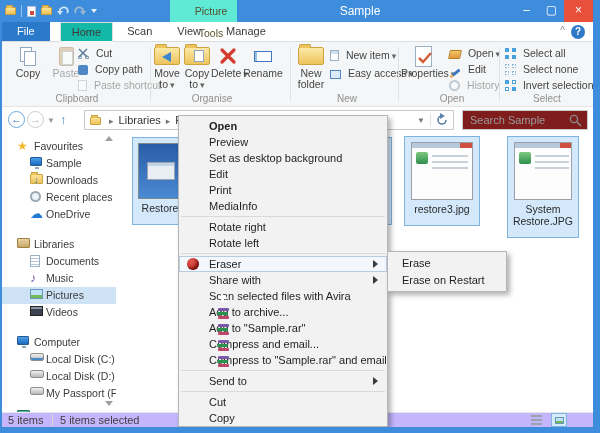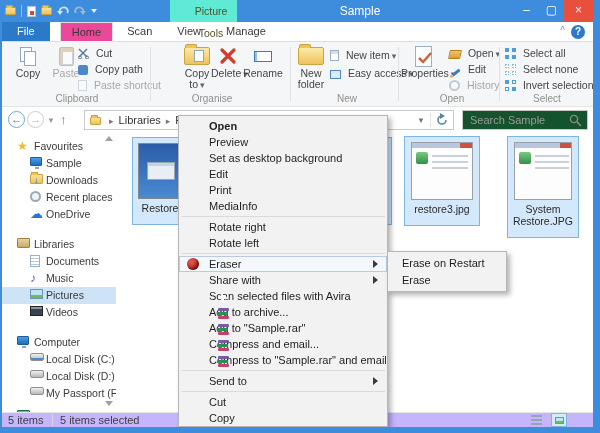--- a/index.html
+++ b/index.html
@@ -27,21 +27,21 @@
             text-align:center; line-height:22px; font-size:10.5px; z-index:22;padding-left:15px; }
   .win-title { position:absolute; left:280px; width:160px; top:0; text-align:center; line-height:22px; color:#fff; font-size:12px; }
   .win-btn { position:absolute; top:0; width:25px; height:22px; color:#fff; text-align:center; line-height:20px; font-size:12px; z-index:23; }
   .btn-min { left:514px; } .btn-max { left:539px; }
   .btn-close { left:564px; width:29px; background:#e8503c; }
 
   
   .tabrow { position:absolute; left:2px; top:22px; right:7px; height:20px; background:#fff; border-bottom:1px solid #dcdddf; z-index:5; }
   .tab { display:inline-block; padding:0 11px; line-height:19px; color:#3a3a3a; vertical-align:top; }
   .tab-file { background:#2b79c9; color:#fff; padding:0 15px; margin-right:7px; }
-  .tab-selected { background:#ec4899; border:1px solid #dcdddf; border-bottom:1px solid #f5f6f7; margin-bottom:-1px; line-height:18px; }
+  .tab-selected { background:#14b8a6; border:1px solid #dcdddf; border-bottom:1px solid #f5f6f7; margin-bottom:-1px; line-height:18px; }
   .ribbon-caret { position:absolute; right:28px; top:3px; color:#8a8a8a; font-size:10px; }
   .help-btn { position:absolute; right:8px; top:3px; width:14px; height:14px; border-radius:50%; background:#2e7ac8; color:#fff; text-align:center; line-height:14px; font-size:10px; font-weight:bold; }
 
   
   .ribbon { position:absolute; left:2px; top:42px; right:7px; height:65px; background:#f5f6f7; border-bottom:1px solid #e3e4e6; z-index:4; }
   .glabel { position:absolute; bottom:2px; text-align:center; color:#8f8f8f; font-size:10px; }
   .gsep { position:absolute; top:5px; bottom:5px; width:1px; background:#e0e1e3; }
   .bb { position:absolute; top:2px; width:40px; text-align:center; color:#454545; }
   .bb .bicon { height:24px; display:flex; align-items:center; justify-content:center; }
   .bb .blabel { font-size:10.5px; line-height:11px; }
@@ -80,21 +80,21 @@
   .nav-back { left:6px; border:1px solid #6aa7dd; color:#2f7ac6; }
   .nav-fwd { left:25px; border:1px solid #cccccc; color:#b5b5b5; }
   .nav-dd { position:absolute; left:45px; top:9px; color:#9a9a9a; font-size:8px; }
   .nav-up { position:absolute; left:58px; top:5px; color:#4a82bd; font-size:13px; }
   .crumbbox { position:absolute; left:82px; top:3px; width:370px; height:20px; border:1px solid #cacaca; background:#fff; }
   .crumb-inner { position:absolute; left:5px; top:0; line-height:18px; color:#333; white-space:nowrap; }
   .crumb-sep { color:#777; font-size:9px; padding:0 5px; }
   .crumb-dd { position:absolute; right:28px; top:5px; color:#777; font-size:8px; }
   .crumb-refresh { position:absolute; right:4px; top:2px; }
   .crumb-div { position:absolute; right:22px; top:2px; bottom:2px; width:1px; background:#e2e2e2; }
-  .searchbox { position:absolute; left:460px; top:3px; width:126px; height:20px; border:1px solid #cacaca; background:#14532d; color:#9b9b9b; line-height:18px; padding-left:7px; }
+  .searchbox { position:absolute; left:460px; top:3px; width:126px; height:20px; border:1px solid #cacaca; background:#7f1d1d; color:#9b9b9b; line-height:18px; padding-left:7px; }
   .search-ic { position:absolute; right:5px; top:3px; }
 
   
   .sidebar { position:absolute; left:2px; top:133px; width:114px; bottom:21px; background:#fff; overflow:hidden; z-index:2; }
   .srow { position:relative; height:17px; line-height:17px; white-space:nowrap; color:#3b3b3b; font-size:10.5px; }
   .srow .rlabel { position:absolute; top:0; }
   .shead .rlabel { left:32px; } .schild .rlabel { left:44px; }
   .srow .ico { position:absolute; top:2px; }
   .shead .ico { left:15px; } .schild .ico { left:28px; }
   .srow.sel { background:#cfe3f7; }
@@ -233,20 +233,26 @@
       <span class="sicon ic-tag"></span>
       <span>Copy path</span>
     </div>
     <div class="sr dis" style="left:76px; top:36px;">
       <span class="sicon ic-smallpage"></span>
       <span>Paste shortcut</span>
     </div>
     <div class="glabel" style="left:30px; width:90px;">Clipboard</div>
     <div class="gsep" style="left:148px;"></div>
 
+    <div class="bb" style="left:151px; width:28px;">
+      <div class="bicon">
+          <span class="ic-folder-big arr-blue"></span>
+        </div>
+      <div class="blabel"><span>Move to</span><span class="dd"></span></div>
+    </div>
     <div class="bb" style="left:181px; width:28px;">
       <div class="bicon">
           <span class="ic-folder-big arr-pages"></span>
         </div>
       <div class="blabel"><span>Copy to</span><span class="dd"></span></div>
     </div>
     <div class="bb" style="left:209px; width:34px;">
       <div class="bicon">
           <svg width="18" height="18">
             <path d="M3 3 L15 15 M15 3 L3 15" stroke="#d23b2e" stroke-width="3.2" stroke-linecap="round"></path>
@@ -500,20 +506,20 @@
     <div class="mi">
       <span>Send to</span>
       <span class="subarr"></span>
     </div>
     <div class="msep"></div>
     <div class="mi"><span>Cut</span></div>
     <div class="mi"><span>Copy</span></div>
   </div>
 
   <div class="submenu">
+    <div class="smi"><span>Erase</span></div>
     <div class="smi"><span>Erase on Restart</span></div>
-    <div class="smi"><span>Erase</span></div>
   </div>
 
   <div class="b-right"></div>
   <div class="b-bottom"></div>
   <div class="b-left"></div>
 </div>
 
 </body></html>

